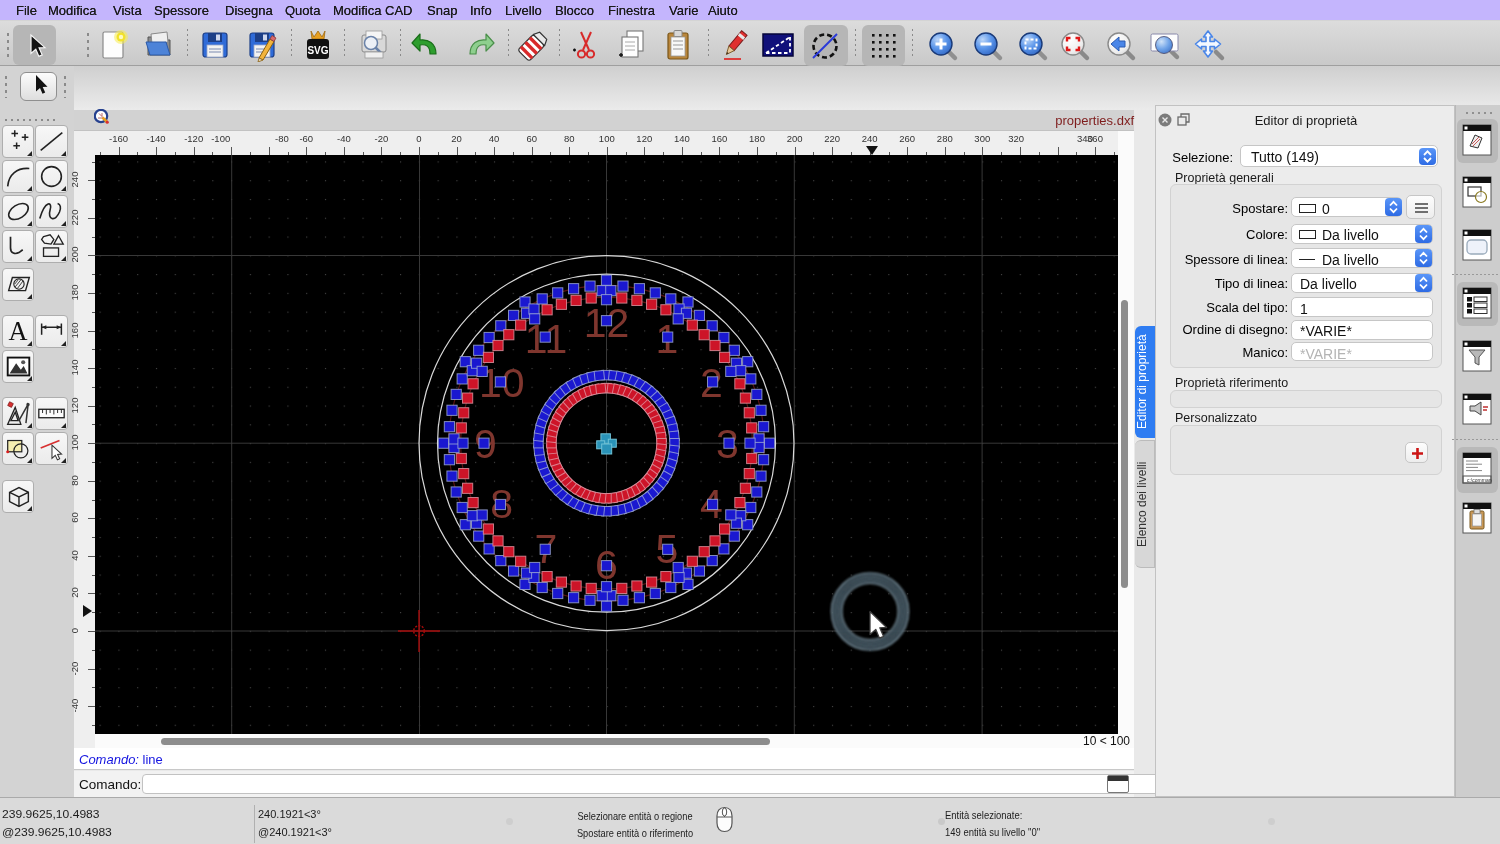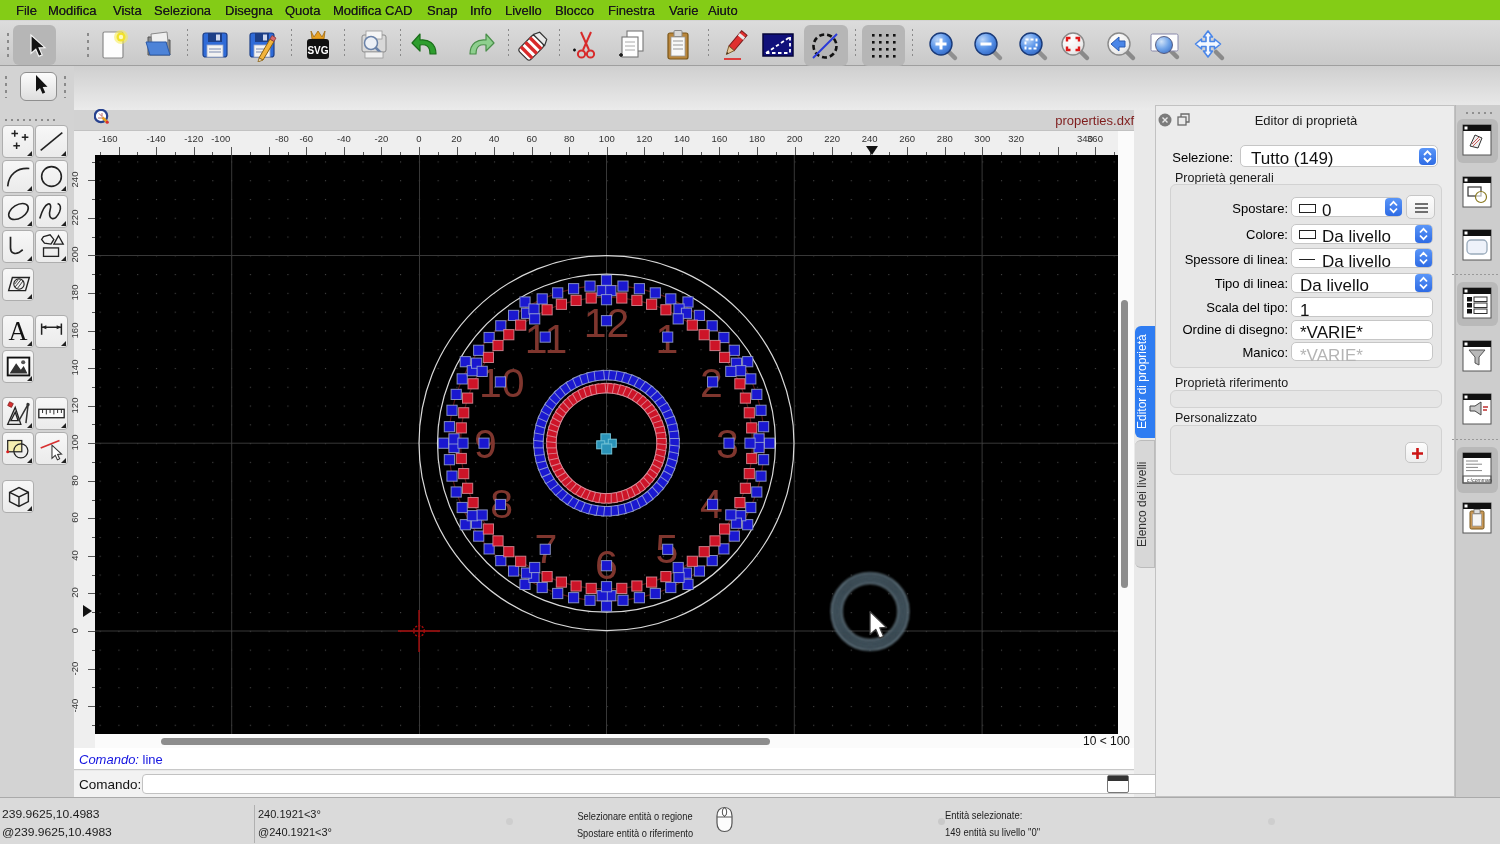--- a/index.html
+++ b/index.html
@@ -1,16 +1,16 @@
 <!DOCTYPE html>
 <html><head><meta charset="utf-8"><style>
 *{margin:0;padding:0;box-sizing:border-box}
 html,body{width:1500px;height:844px;overflow:hidden;font-family:"Liberation Sans",sans-serif;background:#e9e9e9}
 .abs{position:absolute}
-#menubar{position:absolute;left:0;top:0;width:1500px;height:21px;background:#84cc16;border-bottom:1px solid #d4d4d4}
+#menubar{position:absolute;left:0;top:0;width:1500px;height:21px;background:#c4b5fd;border-bottom:1px solid #d4d4d4}
 #menubar span{position:absolute;top:3px;font-size:13px;color:#1b1b1b;text-shadow:0 0 0.45px #1b1b1b}
 #toolbar{position:absolute;left:0;top:21px;width:1500px;height:45px;background:linear-gradient(#dcdcdc,#c9c9c9);border-bottom:1px solid #9f9f9f}
 .tsep{position:absolute;top:8px;width:1px;height:30px;background-image:linear-gradient(#8a8a8a 33%,rgba(0,0,0,0) 0%);background-size:1px 5px}
 .tdots{position:absolute;top:10px;width:2px;height:26px;background-image:radial-gradient(circle,#8a8a8a 38%,rgba(0,0,0,0) 45%);background-size:2px 7px}
 .pressed{position:absolute;background:#b6b6b6;border-radius:6px}
 #palette{position:absolute;left:0;top:66px;width:74px;height:731px;background:#d3d3d3}
 .pbtn{position:absolute;width:32.5px;height:33px;border:1px solid #aeaeae;border-radius:4px;background:linear-gradient(#f7f7f7,#ebebeb)}
 .pbtn svg{position:absolute;left:0;top:0}
 .corner{position:absolute;right:1px;bottom:1px;width:0;height:0;border-left:5px solid transparent;border-bottom:5px solid #222}
 #tabbar{position:absolute;left:74px;top:110px;width:1060px;height:21px;background:#d2d2d2;border-bottom:1px solid #c2c2c2}
@@ -28,33 +28,33 @@
 #cmdhist{position:absolute;left:74px;top:748px;width:1060px;height:22px;background:#fff;border-bottom:1px solid #c8c8c8;font-size:13px;color:#1414e0;padding:4px 0 0 5px}
 #cmdrow{position:absolute;left:74px;top:771px;width:1060px;height:26px;background:#f2f2f2}
 #cmdrow .lbl{position:absolute;left:5px;top:6px;font-size:13.5px;color:#111}
 #cmdfield{position:absolute;left:68px;top:3px;width:1040px;height:20px;background:#fff;border:1px solid #c2c2c2;border-radius:4px}
 #statusbar{position:absolute;left:0;top:797px;width:1500px;height:47px;background:#dadada;border-top:1px solid #aaa}
 #statusbar div{position:absolute;font-size:11px;color:#1c1c1c}
 #panel{position:absolute;left:1155px;top:105px;width:300px;height:692px;background:#ececec;border:1px solid #c2c2c2}
 #panel .ptitle{position:absolute;left:0;top:7px;width:300px;text-align:center;font-size:13px;color:#1a1a1a}
 .grp{position:absolute;background:#e6e6e6;border:1px solid #d2d2d2;border-radius:6px}
 .plabel{position:absolute;font-size:13px;color:#000;text-align:right}
-.pfield{position:absolute;background:#fff;border:1px solid #c6c6c6;border-radius:5px;font-size:17px;color:#111}
+.pfield{position:absolute;background:#fff;border:1px solid #c6c6c6;border-radius:5px;font-size:14px;color:#111}
 .stepper{position:absolute;width:17px;background:linear-gradient(#5a96f8,#2e6be4);border-radius:4px}
 .stepper svg{position:absolute;left:0;top:0}
 #dockstrip{position:absolute;left:1455px;top:105px;width:45px;height:692px;background:#cdcdcd;border-left:1px solid #b8b8b8}
 .dsel{position:absolute;left:2px;width:41px;background:#b9b9b9;border-radius:6px}
 .vtab{position:absolute;writing-mode:vertical-rl;transform:rotate(180deg);text-align:center;border-radius:0 6px 6px 0}
 </style></head><body>
 
 <div id="menubar">
 <span style="left:16px">File</span>
 <span style="left:48px">Modifica</span>
 <span style="left:113px">Vista</span>
-<span style="left:154px">Seleziona</span>
+<span style="left:154px">Spessore</span>
 <span style="left:225px">Disegna</span>
 <span style="left:285px">Quota</span>
 <span style="left:333px">Modifica CAD</span>
 <span style="left:427px">Snap</span>
 <span style="left:470px">Info</span>
 <span style="left:505px">Livello</span>
 <span style="left:555px">Blocco</span>
 <span style="left:608px">Finestra</span>
 <span style="left:669px">Varie</span>
 <span style="left:708px">Aiuto</span>
@@ -437,21 +437,21 @@
   </div>
 <svg style="position:absolute;left:94px;top:109px" width="15" height="15" viewBox="0 0 15 15">
     <circle cx="7" cy="7" r="6.2" fill="#fff" stroke="#26418f" stroke-width="2.2"></circle>
     <path d="M4,9 h5 M5,4.5 l4,4 M8,4 v3" stroke="#b05a5a" stroke-width="0.9"></path>
     <path d="M8.5,8.5 L13,13" stroke="#e8a020" stroke-width="2.6"></path>
     <circle cx="13.2" cy="13.2" r="1.6" fill="#d83030"></circle>
   </svg>
 <div id="hruler">
 <div class="tick" style="left:25.8px;top:20.5px;width:1px;height:3.5px"></div>
 <div class="tick" style="left:44.6px;top:16px;width:1px;height:8px"></div>
-<div class="rlab" style="left:24.6px;top:2px;width:40px;">-160</div>
+<div class="rlab" style="left:24.6px;top:2px;width:40px;text-align:center">-160</div>
 <div class="tick" style="left:63.3px;top:20.5px;width:1px;height:3.5px"></div>
 <div class="tick" style="left:82.1px;top:16px;width:1px;height:8px"></div>
 <div class="rlab" style="left:62.1px;top:2px;width:40px;text-align:center">-140</div>
 <div class="tick" style="left:100.9px;top:20.5px;width:1px;height:3.5px"></div>
 <div class="tick" style="left:119.7px;top:16px;width:1px;height:8px"></div>
 <div class="rlab" style="left:99.7px;top:2px;width:40px;text-align:center">-120</div>
 <div class="tick" style="left:138.4px;top:20.5px;width:1px;height:3.5px"></div>
 <div class="tick" style="left:157.2px;top:16px;width:1px;height:8px"></div>
 <div class="rlab" style="left:137.2px;top:2px;width:40px;">-100</div>
 <div class="tick" style="left:176.0px;top:20.5px;width:1px;height:3.5px"></div>

